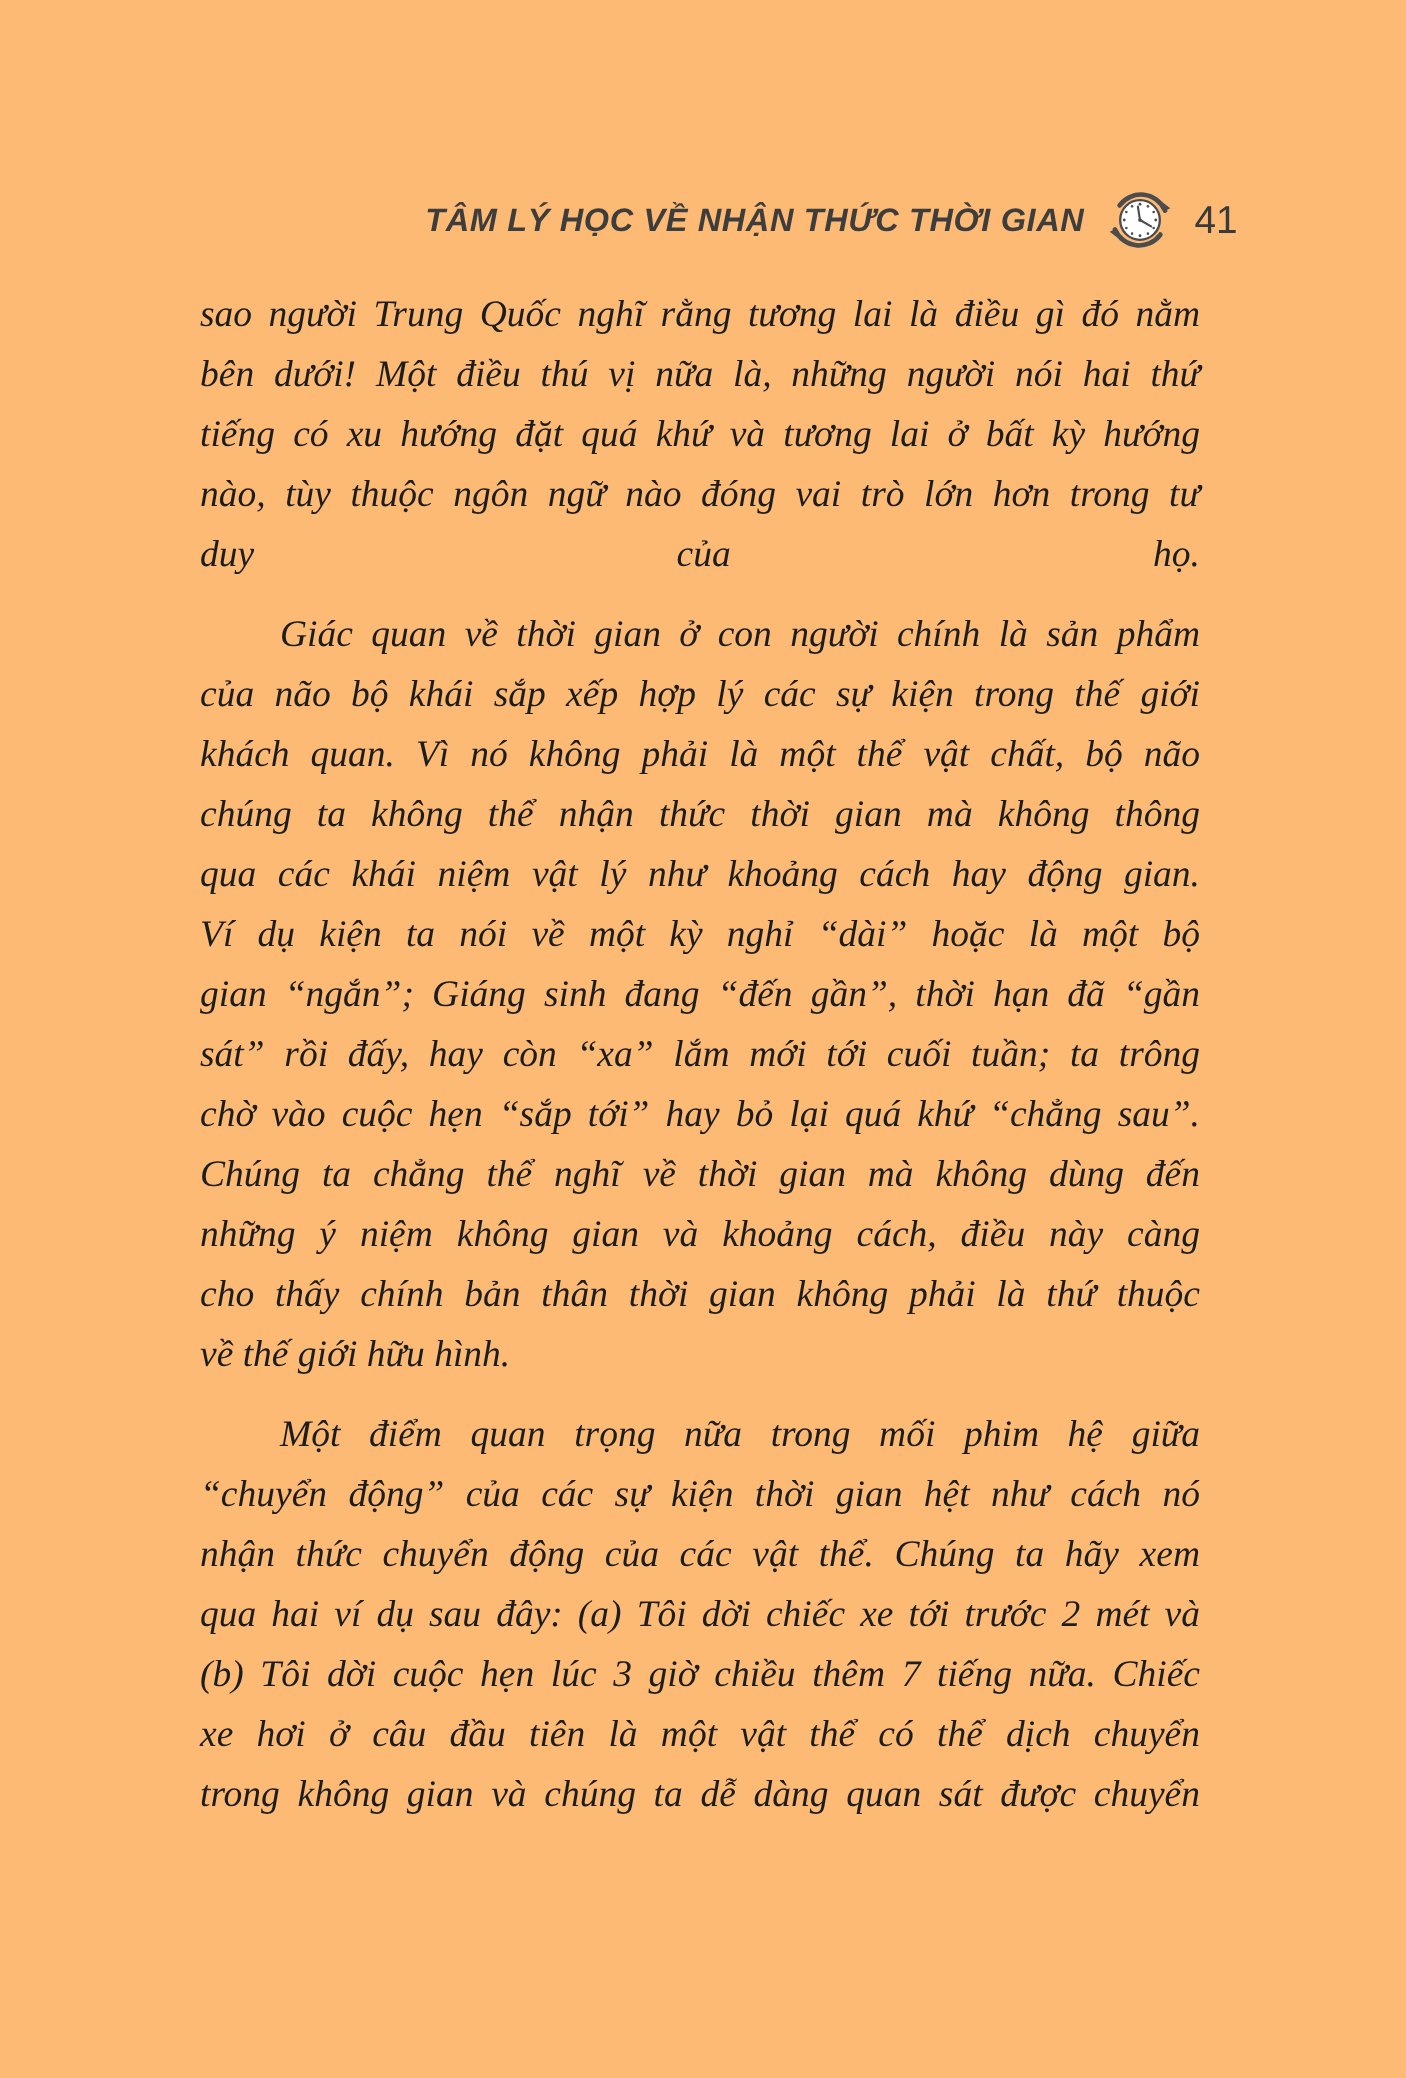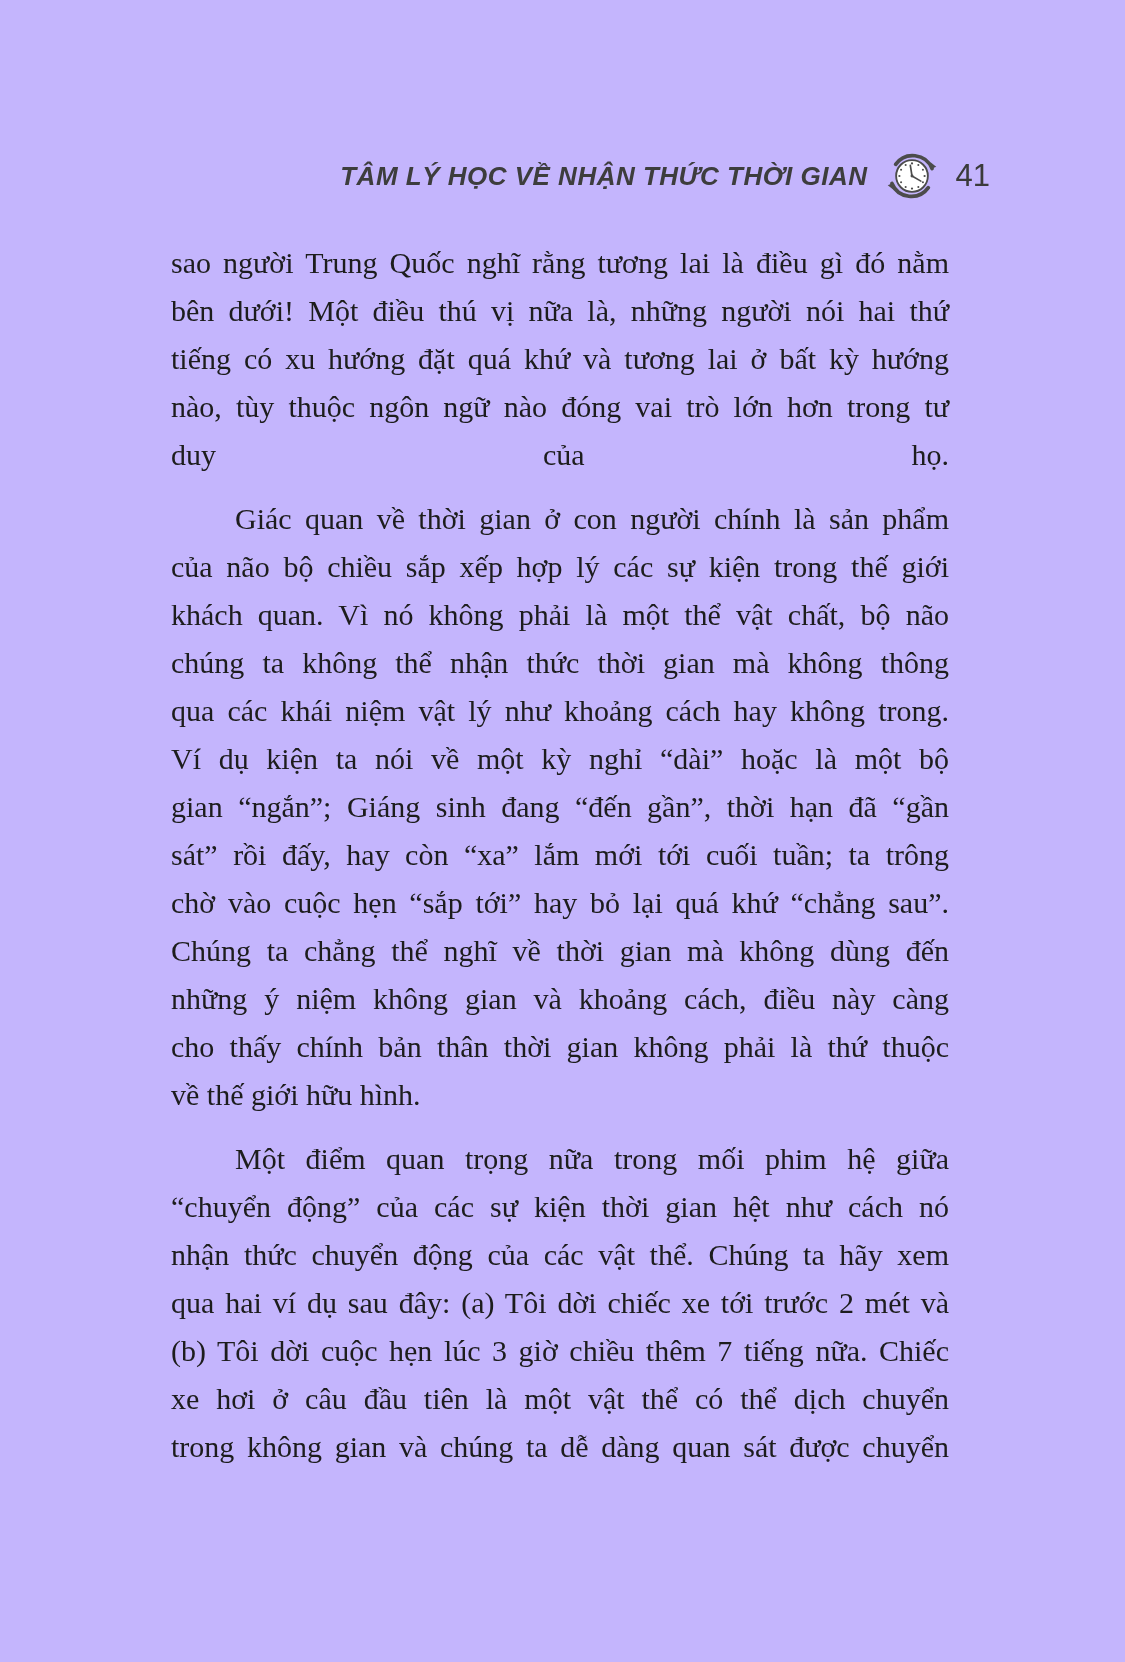--- a/index.html
+++ b/index.html
@@ -4,21 +4,21 @@
 <style>
   html, body {
     margin: 0;
     padding: 0;
     background: #ffffff;
   }
   .page {
     position: relative;
     width: 1125px;
     height: 1662px;
-    background: #c4b5fd;
+    background: #fdba74;
     overflow: hidden;
     font-family: "Liberation Serif", "DejaVu Serif", serif;
   }
   
   .page-header {
     position: absolute;
     top: 146px;
     left: 160px;
     width: 830px;
     height: 60px;
@@ -53,21 +53,21 @@
   }
   
   .page-body {
     position: absolute;
     top: 228px;
     left: 160px;
     width: 800px;
     font-size: 30px;
     color: #1d1d1d;
   }
-  .para { margin: 11px; }
+  .para { margin: 0; font-style: italic; }
   .para.gap { margin-top: 16px; }
   .line {
     line-height: 48px;
     height: 48px;
     text-align: justify;
     text-align-last: justify;
     -moz-text-align-last: justify;
     white-space: normal;
   }
   .line.indent { padding-left: 64px; }
@@ -119,24 +119,24 @@
   <main class="page-body" id="body-container">
       <div class="para">
         <div class="line">sao người Trung Quốc nghĩ rằng tương lai là điều gì đó nằm</div>
         <div class="line">bên dưới! Một điều thú vị nữa là, những người nói hai thứ</div>
         <div class="line">tiếng có xu hướng đặt quá khứ và tương lai ở bất kỳ hướng</div>
         <div class="line">nào, tùy thuộc ngôn ngữ nào đóng vai trò lớn hơn trong tư</div>
         <div class="line">duy của họ.</div>
       </div>
       <div class="para gap">
         <div class="line indent">Giác quan về thời gian ở con người chính là sản phẩm</div>
-        <div class="line">của não bộ chiều sắp xếp hợp lý các sự kiện trong thế giới</div>
+        <div class="line">của não bộ khái sắp xếp hợp lý các sự kiện trong thế giới</div>
         <div class="line">khách quan. Vì nó không phải là một thể vật chất, bộ não</div>
         <div class="line">chúng ta không thể nhận thức thời gian mà không thông</div>
-        <div class="line">qua các khái niệm vật lý như khoảng cách hay không trong.</div>
+        <div class="line">qua các khái niệm vật lý như khoảng cách hay động gian.</div>
         <div class="line">Ví dụ kiện ta nói về một kỳ nghỉ “dài” hoặc là một bộ</div>
         <div class="line">gian “ngắn”; Giáng sinh đang “đến gần”, thời hạn đã “gần</div>
         <div class="line">sát” rồi đấy, hay còn “xa” lắm mới tới cuối tuần; ta trông</div>
         <div class="line">chờ vào cuộc hẹn “sắp tới” hay bỏ lại quá khứ “chẳng sau”.</div>
         <div class="line">Chúng ta chẳng thể nghĩ về thời gian mà không dùng đến</div>
         <div class="line">những ý niệm không gian và khoảng cách, điều này càng</div>
         <div class="line">cho thấy chính bản thân thời gian không phải là thứ thuộc</div>
         <div class="line para-end">về thế giới hữu hình.</div>
       </div>
       <div class="para gap">

